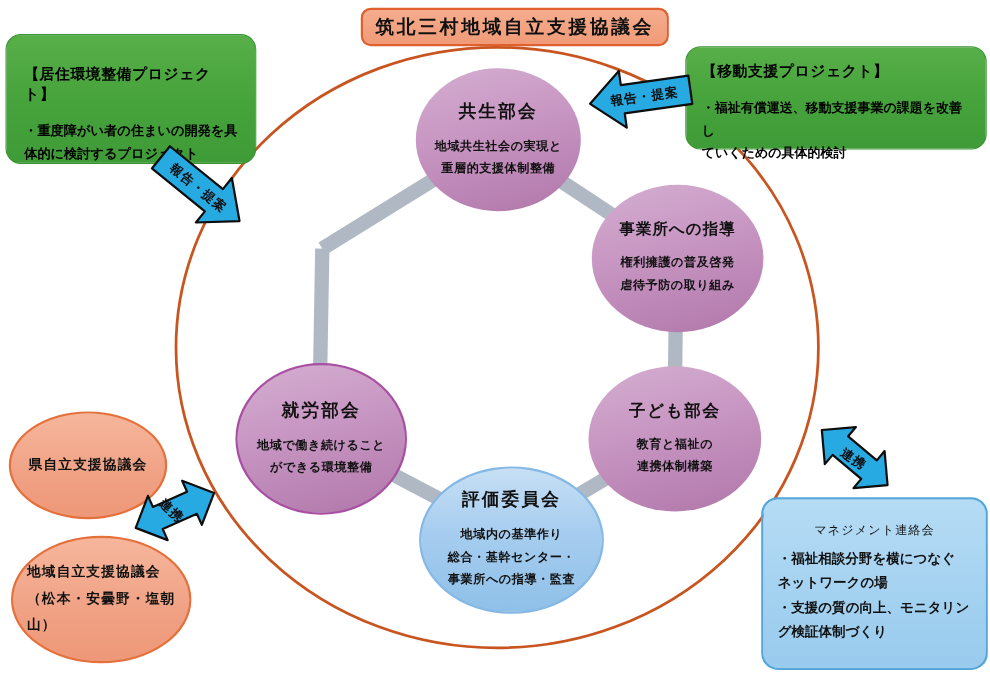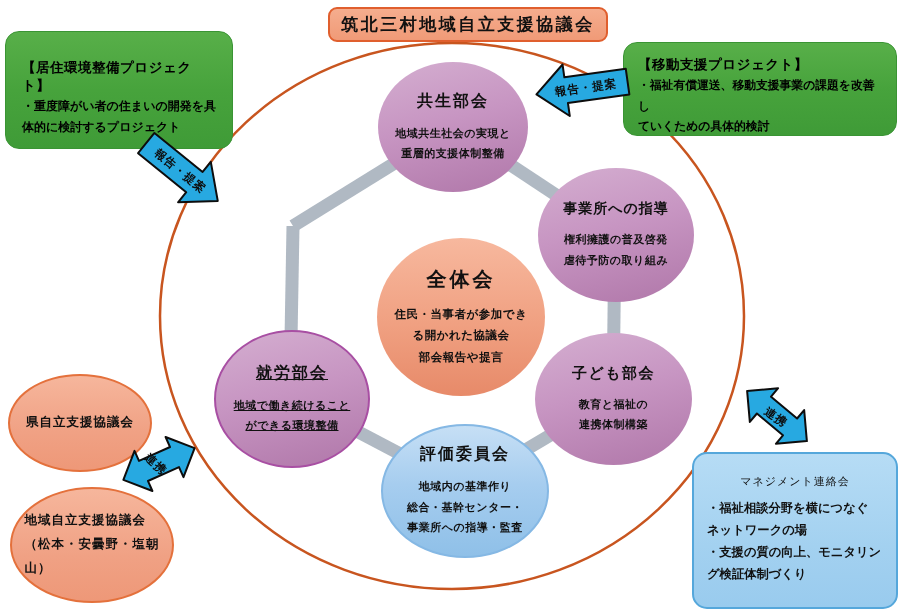--- a/index.html
+++ b/index.html
@@ -30,21 +30,21 @@
                  white-space:pre-line;text-align:left;color:#111;}
 
   .round-box{position:absolute;box-sizing:border-box;color:#111;}
   .title-box{border:2px solid #e05f2e;border-radius:9px;
              background:linear-gradient(180deg,#f5ad8e,#f09a77);
              display:flex;align-items:center;justify-content:center;
              font-size:17px;font-weight:600;letter-spacing:2.5px;}
   .green-box{background:linear-gradient(180deg,#58af49 0%,#47a33c 50%,#3f9b37 100%);
              border:1px solid #3a9434;border-radius:14px;color:#000;}
   .green-box .box-head{font-weight:700;letter-spacing:0.5px;}
-  .green-box .box-body{font-weight:700;white-space:pre-line;line-height:1.75;margin-top:1px;}
+  .green-box .box-body{font-weight:700;white-space:pre-line;line-height:1.75;margin-top:14px;}
   .mgmt-box{background:linear-gradient(180deg,#b6dcf5 0%,#a3d1f0 60%,#99cbee 100%);
             border:2px solid #55a7db;border-radius:15px;padding:20px 13px 0 13px;}
   .mgmt-box .box-head{font-size:11px;font-weight:400;text-align:center;letter-spacing:1px;}
   .mgmt-box .box-body{font-size:12.3px;font-weight:700;white-space:pre-line;
                       line-height:1.8;margin-top:8px;text-align:left;}
   svg text{font-family:"Liberation Sans","DejaVu Sans",sans-serif;}
   .arrow-label{font-size:11.5px;font-weight:600;fill:#0d0d0d;letter-spacing:1px;}
 </style>
 </head>
 <body>
@@ -74,41 +74,35 @@
       <div class="box-body" style="font-size:12px;">・重度障がい者の住まいの開発を具
 体的に検討するプロジェクト</div>
     </div>
 
     <div class="round-box green-box" style="left:623px;top:42px;width:274px;height:94px;padding:13px 12px 0 14px;">
       <div class="box-head" style="font-size:13.5px;">【移動支援プロジェクト】</div>
       <div class="box-body" style="font-size:11.8px;">・福祉有償運送、移動支援事業の課題を改善し
 ていくための具体的検討</div>
     </div>
 
-    <div class="ellipse salmon" style="left:377px;top:238px;width:168px;height:158px;">
-      <div class="e-head xl">全体会</div>
-      <div class="e-body lg">住民・当事者が参加でき
-る開かれた協議会
-部会報告や提言</div>
-    </div>
 
     <div class="ellipse purple" style="left:378px;top:62px;width:150px;height:130px;">
       <div class="e-head">共生部会</div>
       <div class="e-body">地域共生社会の実現と
 重層的支援体制整備</div>
     </div>
 
 
     <div class="ellipse purple" style="left:538px;top:168px;width:156px;height:134px;">
       <div class="e-head sm">事業所への指導</div>
       <div class="e-body">権利擁護の普及啓発
 虐待予防の取り組み</div>
     </div>
 
-    <div class="ellipse purple bordered" style="left:214px;top:330px;width:152px;height:134px;text-decoration:underline;">
+    <div class="ellipse purple bordered" style="left:214px;top:330px;width:152px;height:134px;">
       <div class="e-head">就労部会</div>
       <div class="e-body">地域で働き続けること
 ができる環境整備</div>
     </div>
 
     <div class="ellipse purple" style="left:535px;top:333px;width:157px;height:132px;">
       <div class="e-head md">子ども部会</div>
       <div class="e-body">教育と福祉の
 連携体制構築</div>
     </div>

